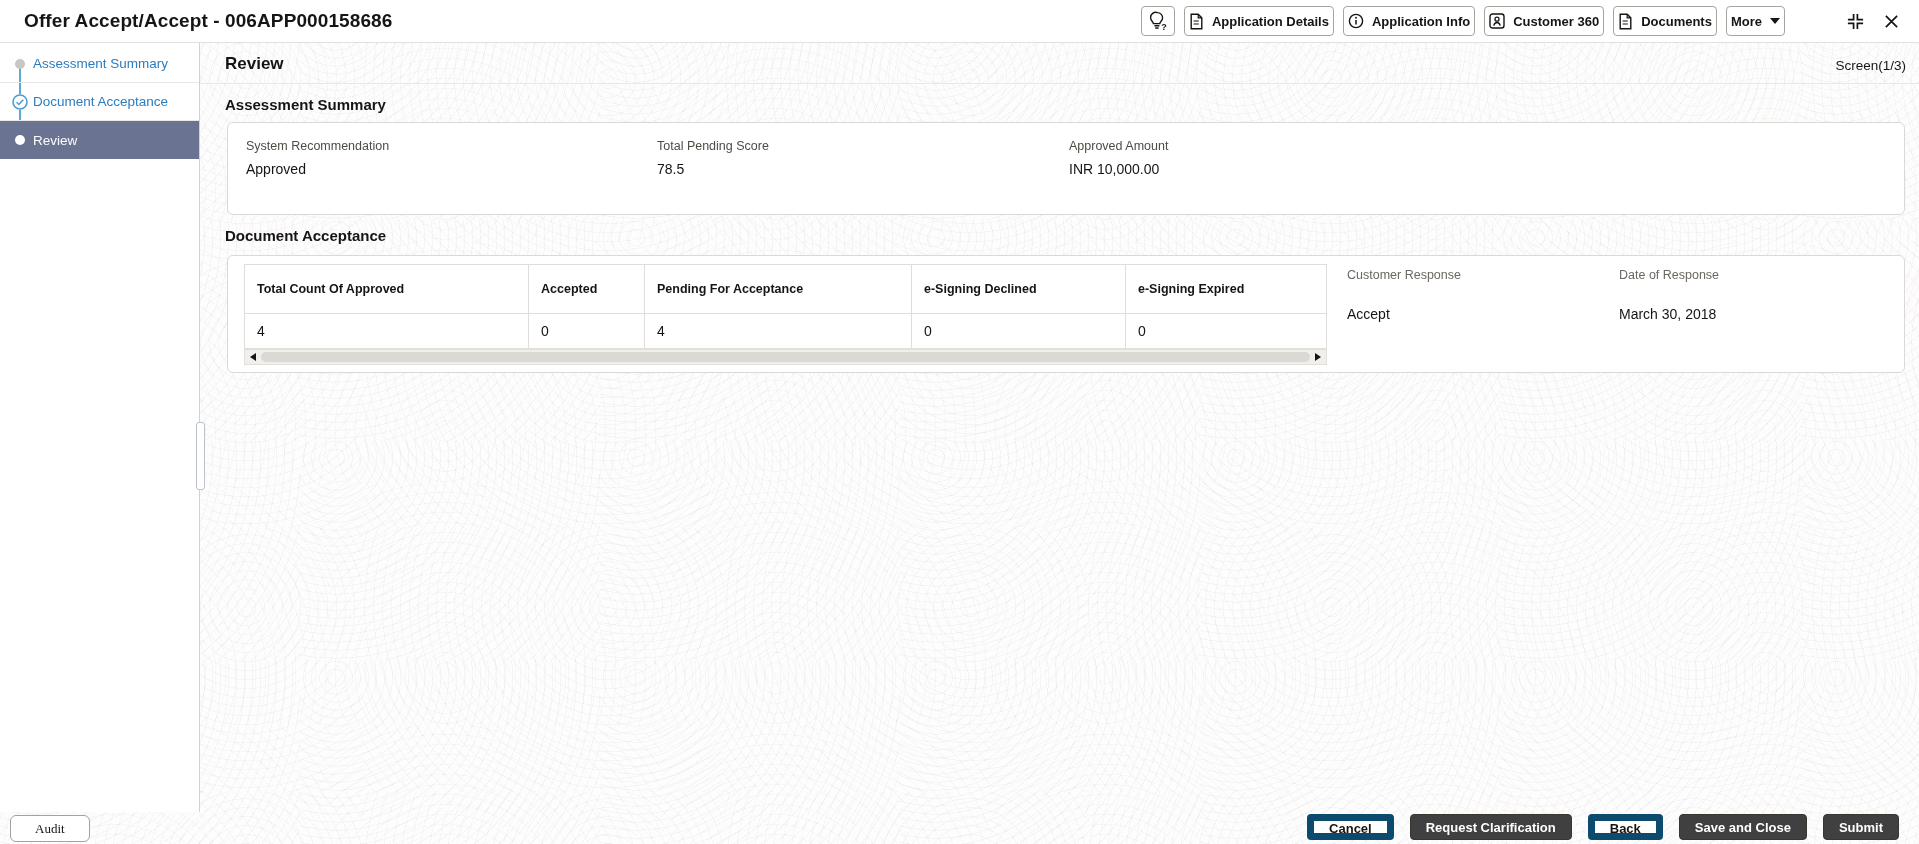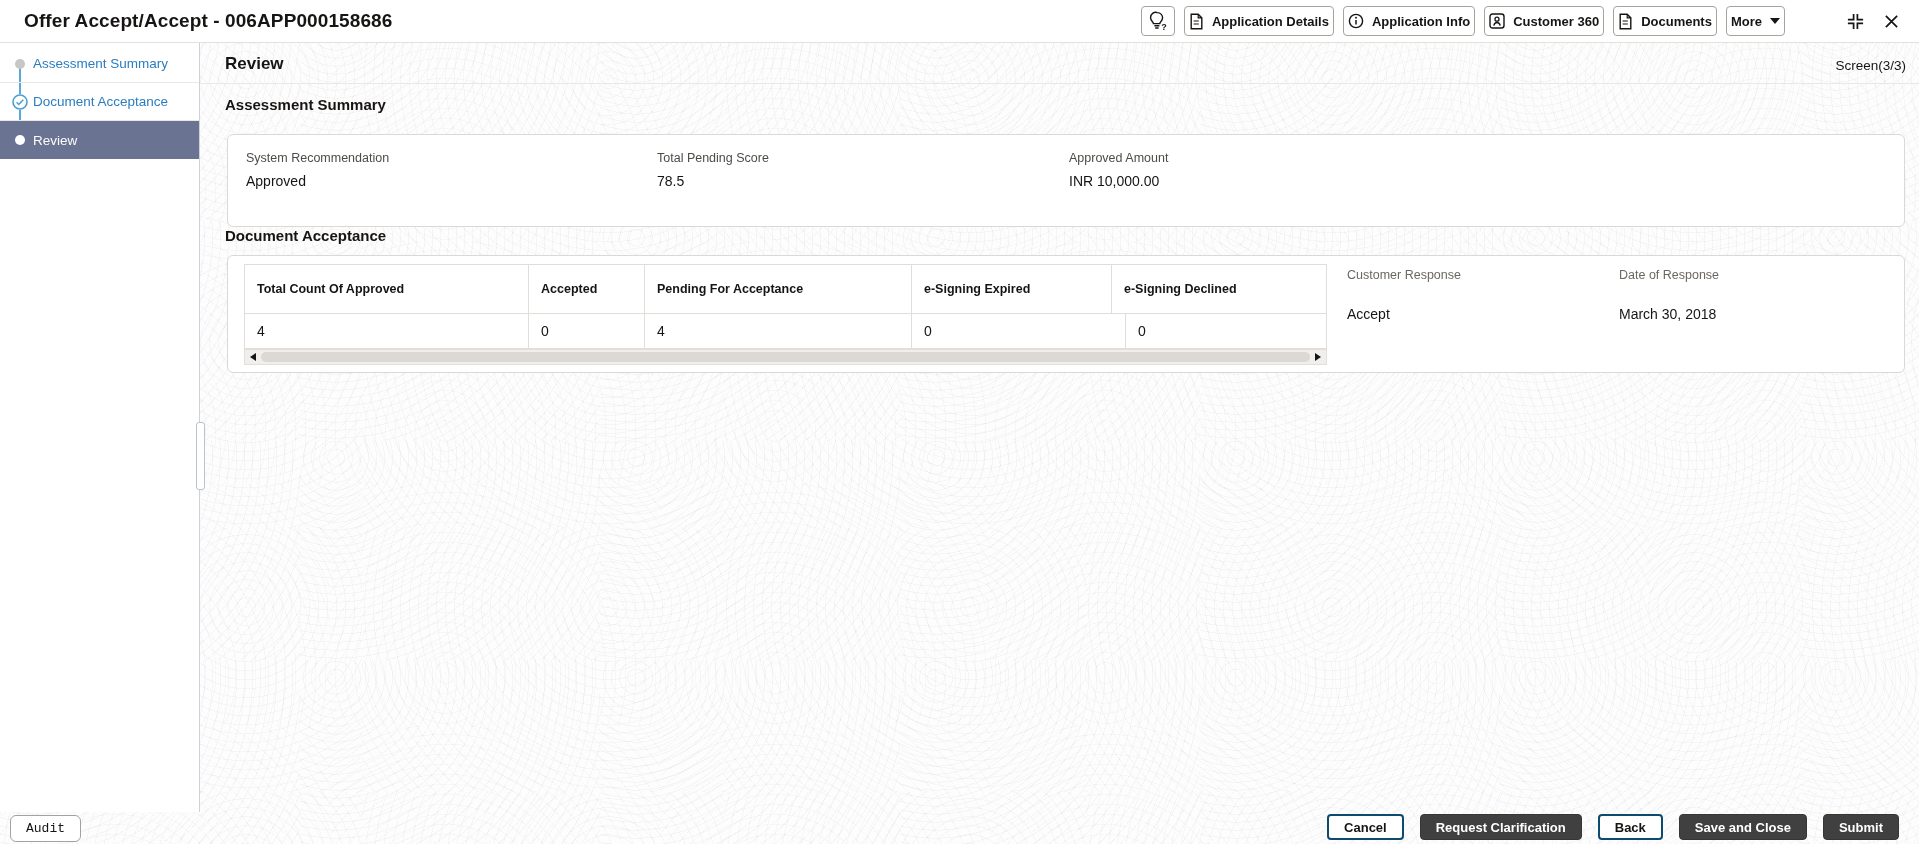--- a/index.html
+++ b/index.html
@@ -68,21 +68,21 @@
   .content-divider { position:absolute; left:201px; right:0; top:83px; border-top:1px solid #eae8e5; }
 
   .section-heading { position:absolute; left:225px; font-size:15px; font-weight:700; }
   .heading-assessment { top:96px; }
   .heading-docaccept  { top:227px; }
 
   .card {
     position:absolute; left:227px; width:1678px; background:#ffffff;
     border:1px solid #dcd9d5; border-radius:6px; z-index:1;
   }
-  .card-assessment { top:122px; height:93px;margin-top:12px; }
+  .card-assessment { top:122px; height:93px; }
   .card-docaccept  { top:255px; height:118px; }
 
   .field { position:absolute; }
   .field .f-label { font-size:12.5px; color:#4f4b46; display:block; }
   .field .f-value { font-size:14px; color:#161513; display:block; margin-top:8px; }
   .fld-sysrec  { left:18px;  top:16px; }
   .fld-score   { left:429px; top:16px; }
   .fld-amount  { left:841px; top:16px; }
   .fld-custresp { left:1119px; top:12px; }
   .fld-dateresp { left:1391px; top:12px; }
@@ -105,33 +105,33 @@
     position:absolute; left:16px; top:93px; width:1083px; height:16px;
     background:#f1efec; border:1px solid #e3e0dc; display:flex; align-items:center; cursor:pointer;
   }
   .hs-arrow { width:16px; height:100%; display:flex; align-items:center; justify-content:center; flex:0 0 16px; cursor:pointer; }
   .tri-left  { width:0; height:0; border-top:4px solid transparent; border-bottom:4px solid transparent; border-right:6px solid #161513; }
   .tri-right { width:0; height:0; border-top:4px solid transparent; border-bottom:4px solid transparent; border-left:6px solid #161513; }
   .hs-thumb { flex:1; height:10px; background:#dcd9d4; border-radius:5px; cursor:grab; }
 
   
   .audit-btn {
-    position:absolute; left:10px; top:815px; height:27px; padding:0 15px;
+    position:absolute; left:10px; top:815px; height:27px; padding:0 24px;
     background:#fff; border:1px solid #a5a19b; border-radius:6px;
-    font-family:Liberation Mono, monospace; font-size:13px; font-weight:400; color:#161513; cursor:pointer; z-index:2;
+    font-family:Liberation Serif, serif; font-size:13px; font-weight:400; color:#161513; cursor:pointer; z-index:2;
   }
   .footer-actions {
     position:absolute; right:20px; top:814px; height:26px;
     display:flex; gap:16px; z-index:2;
   }
   .action-btn {
     height:26px; padding:0 15px; border-radius:4px;
     font-family:inherit; font-size:13px; font-weight:700; cursor:pointer; white-space:nowrap;
   }
-  .btn-outline { background:#ffffff; border:2px solid #0c4a6e; color:#161513; }
+  .btn-outline { background:#ffffff; border:7px solid #0c4a6e; color:#161513; }
   .btn-solid   { background:#404040; border:1px solid #39352f; color:#ffffff; }
 
   svg { display:block; }
 </style>
 </head>
 <body>
 
 <header class="titlebar">
   <h1 class="app-title">Offer Accept/Accept - 006APP000158686</h1>
   <div class="toolbar">
@@ -239,21 +239,21 @@
       <circle cx="8" cy="8" r="7" fill="#ffffff" stroke="#4a9fd2" stroke-width="1.6"></circle>
       <path d="M4.6 8.2l2.2 2.3 4.5-4.8" stroke="#4a9fd2" stroke-width="1.5" fill="none"></path>
     </svg>
   </span>
   <span class="step-dot-active"></span>
 </aside>
 
 <div class="splitter-handle"></div>
 
 <h2 class="page-title">Review</h2>
-<span class="screen-indicator">Screen(3/3)</span>
+<span class="screen-indicator">Screen(1/3)</span>
 <div class="content-divider"></div>
 
 <h3 class="section-heading heading-assessment">Assessment Summary</h3>
 
 <section class="card card-assessment">
   <div class="field fld-sysrec">
     <span class="f-label">System Recommendation</span>
     <span class="f-value">Approved</span>
   </div>
   <div class="field fld-score">
@@ -267,22 +267,22 @@
 </section>
 
 <h3 class="section-heading heading-docaccept">Document Acceptance</h3>
 
 <section class="card card-docaccept">
   <div class="doc-table">
     <div class="t-row t-head">
       <div class="t-cell c0">Total Count Of Approved</div>
       <div class="t-cell c1">Accepted</div>
       <div class="t-cell c2">Pending For Acceptance</div>
+      <div class="t-cell c3">e-Signing Declined</div>
       <div class="t-cell c4">e-Signing Expired</div>
-      <div class="t-cell c3">e-Signing Declined</div>
     </div>
     <div class="t-row t-body">
       <div class="t-cell c0">4</div>
       <div class="t-cell c1">0</div>
       <div class="t-cell c2">4</div>
       <div class="t-cell c3">0</div>
       <div class="t-cell c4">0</div>
     </div>
   </div>
 

